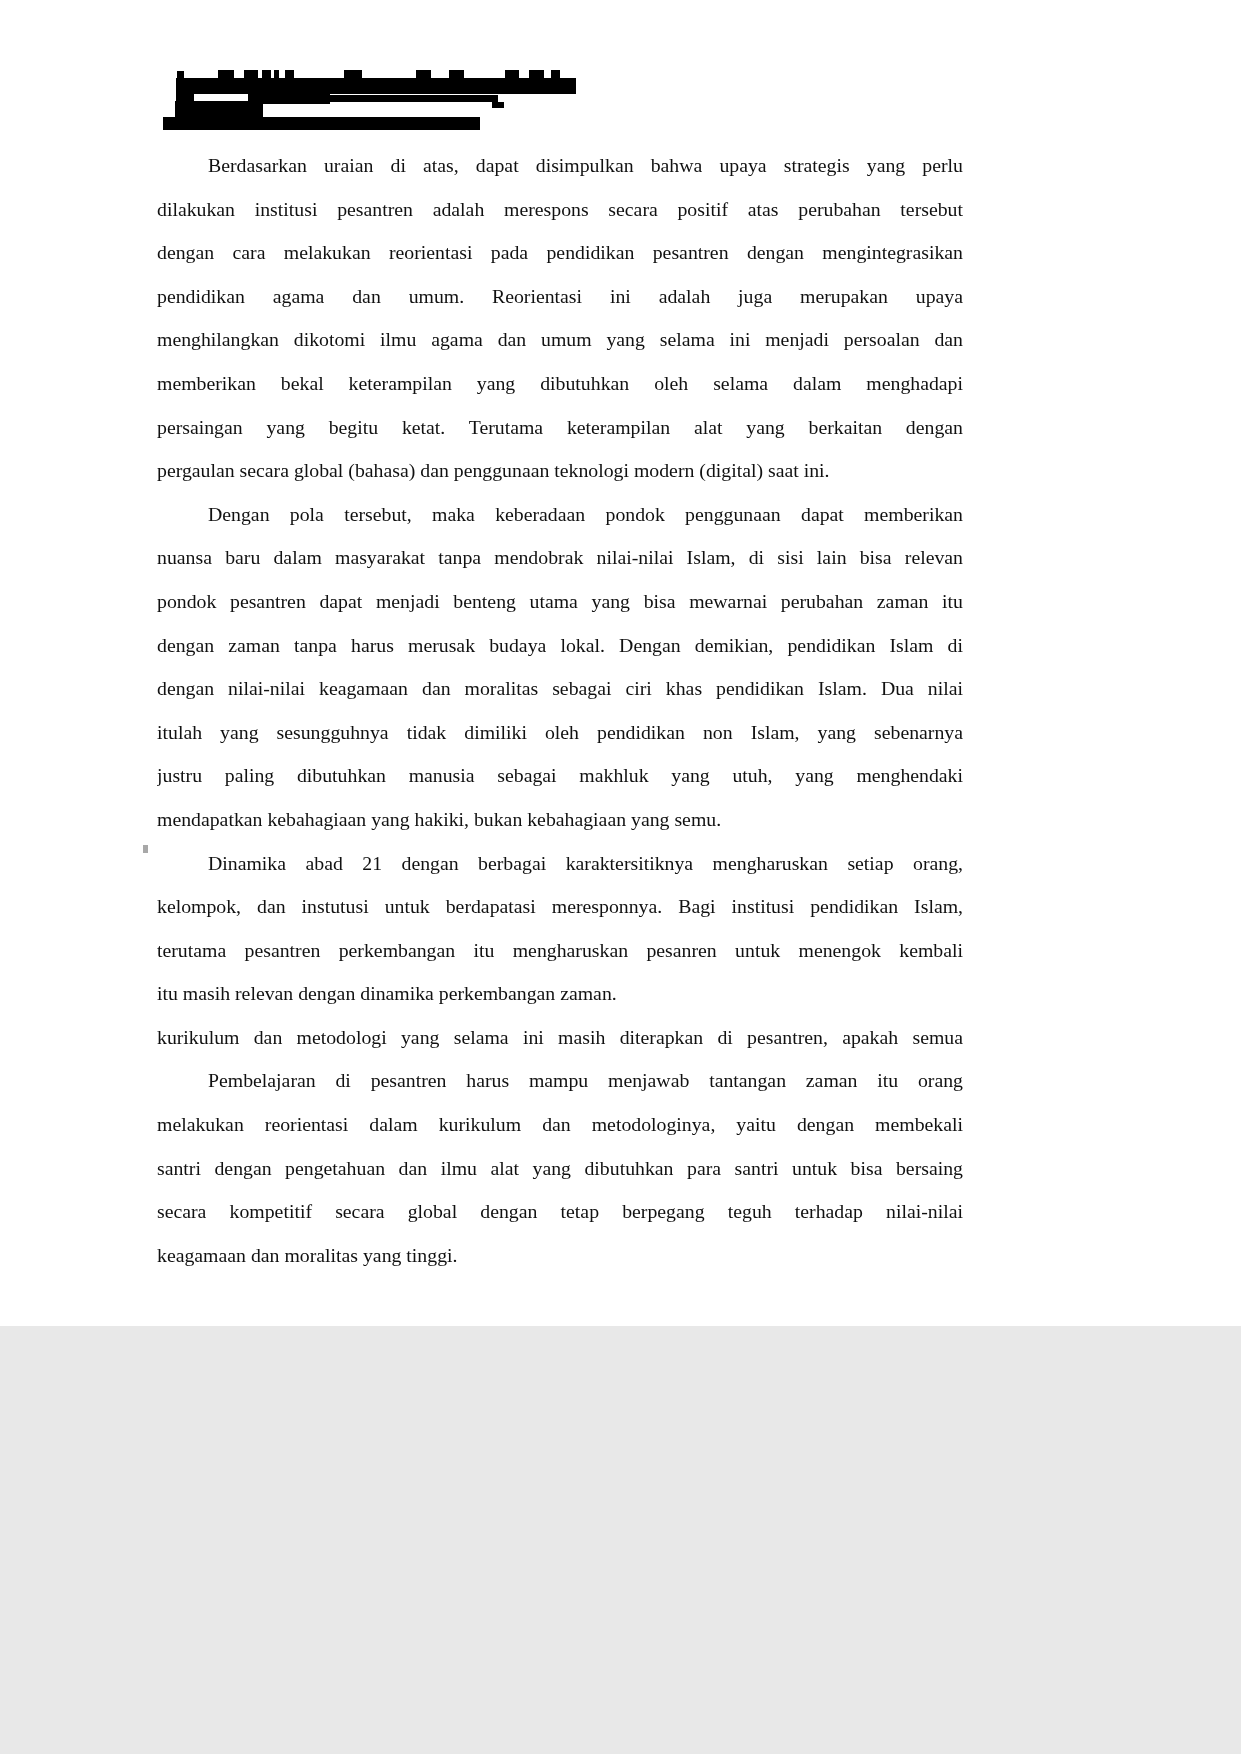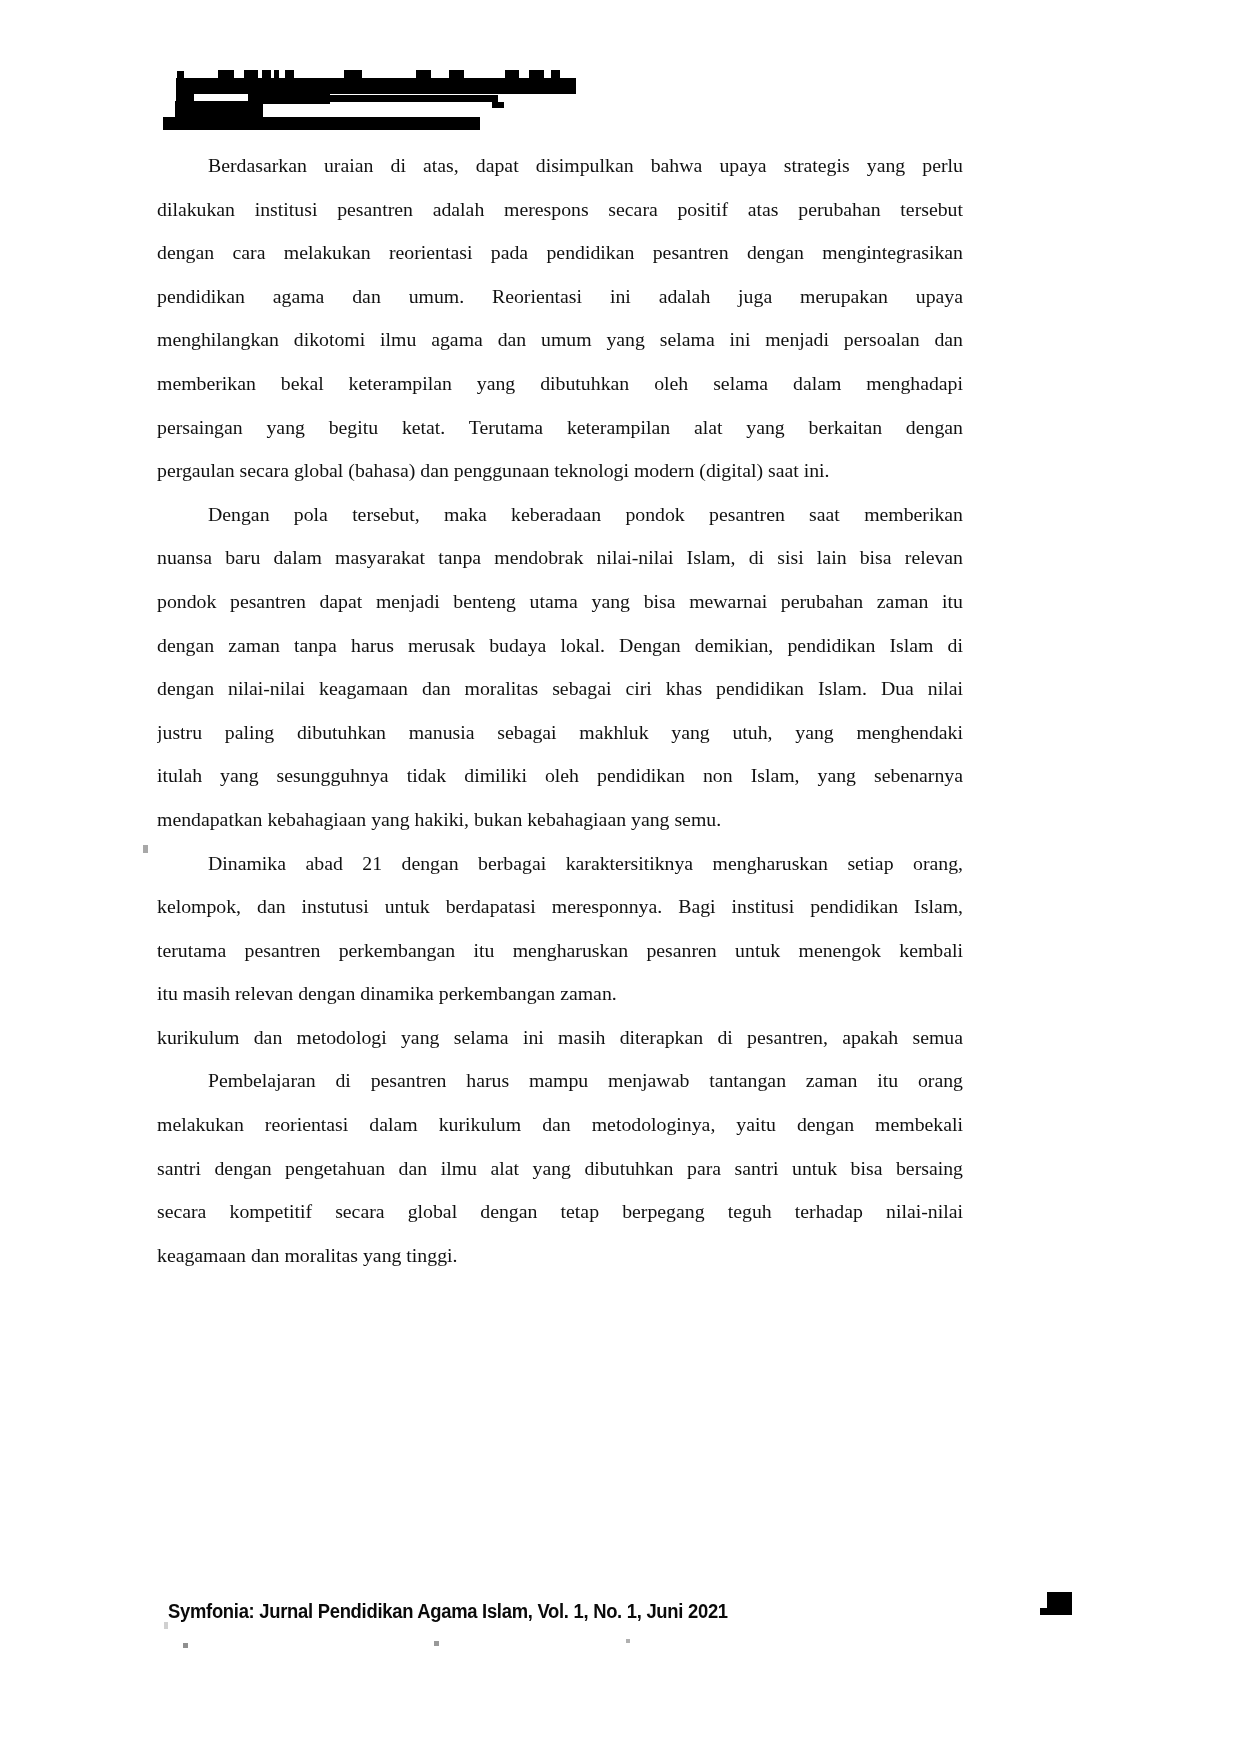--- a/index.html
+++ b/index.html
@@ -1,18 +1,18 @@
 <!DOCTYPE html>
 <html><head>
 <meta charset="utf-8">
 <style>
   html,body{margin:0;padding:0;background:#e8e8e8;}
   .page{
     position:relative;
-    width:1241px;height:1754px;
+    width:1241px;height:1326px;
     background:#ffffff;
     overflow:hidden;
     font-family:"Liberation Serif", serif;
   }
   
   .redaction{position:absolute;left:0;top:0;width:100%;height:140px;}
   .redaction .blk{position:absolute;background:#000;}
   
   .body-text{
     position:absolute;left:157px;top:144px;width:806px;
@@ -76,27 +76,27 @@
       <span class="line indent" style="display:block">Berdasarkan uraian di atas, dapat disimpulkan bahwa upaya strategis yang perlu</span>
       <span class="line" style="display:block">dilakukan institusi pesantren adalah merespons secara positif atas perubahan tersebut</span>
       <span class="line" style="display:block">dengan cara melakukan reorientasi pada pendidikan pesantren dengan mengintegrasikan</span>
       <span class="line" style="display:block">pendidikan agama dan umum. Reorientasi ini adalah juga merupakan upaya</span>
       <span class="line" style="display:block">menghilangkan dikotomi ilmu agama dan umum yang selama ini menjadi persoalan dan</span>
       <span class="line" style="display:block">memberikan bekal keterampilan yang dibutuhkan oleh selama dalam menghadapi</span>
       <span class="line" style="display:block">persaingan yang begitu ketat. Terutama keterampilan alat yang berkaitan dengan</span>
       <span class="line last" style="display:block">pergaulan secara global (bahasa) dan penggunaan teknologi modern (digital) saat ini.</span>
     </p>
     <p>
-      <span class="line indent" style="display:block">Dengan pola tersebut, maka keberadaan pondok pesantren saat memberikan</span>
+      <span class="line indent" style="display:block">Dengan pola tersebut, maka keberadaan pondok penggunaan dapat memberikan</span>
       <span class="line" style="display:block">nuansa baru dalam masyarakat tanpa mendobrak nilai-nilai Islam, di sisi lain bisa relevan</span>
       <span class="line" style="display:block">pondok pesantren dapat menjadi benteng utama yang bisa mewarnai perubahan zaman itu</span>
       <span class="line" style="display:block">dengan zaman tanpa harus merusak budaya lokal. Dengan demikian, pendidikan Islam di</span>
       <span class="line" style="display:block">dengan nilai-nilai keagamaan dan moralitas sebagai ciri khas pendidikan Islam. Dua nilai</span>
+      <span class="line" style="display:block">itulah yang sesungguhnya tidak dimiliki oleh pendidikan non Islam, yang sebenarnya</span>
       <span class="line" style="display:block">justru paling dibutuhkan manusia sebagai makhluk yang utuh, yang menghendaki</span>
-      <span class="line" style="display:block">itulah yang sesungguhnya tidak dimiliki oleh pendidikan non Islam, yang sebenarnya</span>
       <span class="line last" style="display:block">mendapatkan kebahagiaan yang hakiki, bukan kebahagiaan yang semu.</span>
     </p>
     <p>
       <span class="line indent" style="display:block">Dinamika abad 21 dengan berbagai karaktersitiknya mengharuskan setiap orang,</span>
       <span class="line" style="display:block">kelompok, dan instutusi untuk berdapatasi meresponnya. Bagi institusi pendidikan Islam,</span>
       <span class="line" style="display:block">terutama pesantren perkembangan itu mengharuskan pesanren untuk menengok kembali</span>
       <span class="line last" style="display:block">itu masih relevan dengan dinamika perkembangan zaman.</span>
       <span class="line" style="display:block">kurikulum dan metodologi yang selama ini masih diterapkan di pesantren, apakah semua</span>
     </p>
     <p>

